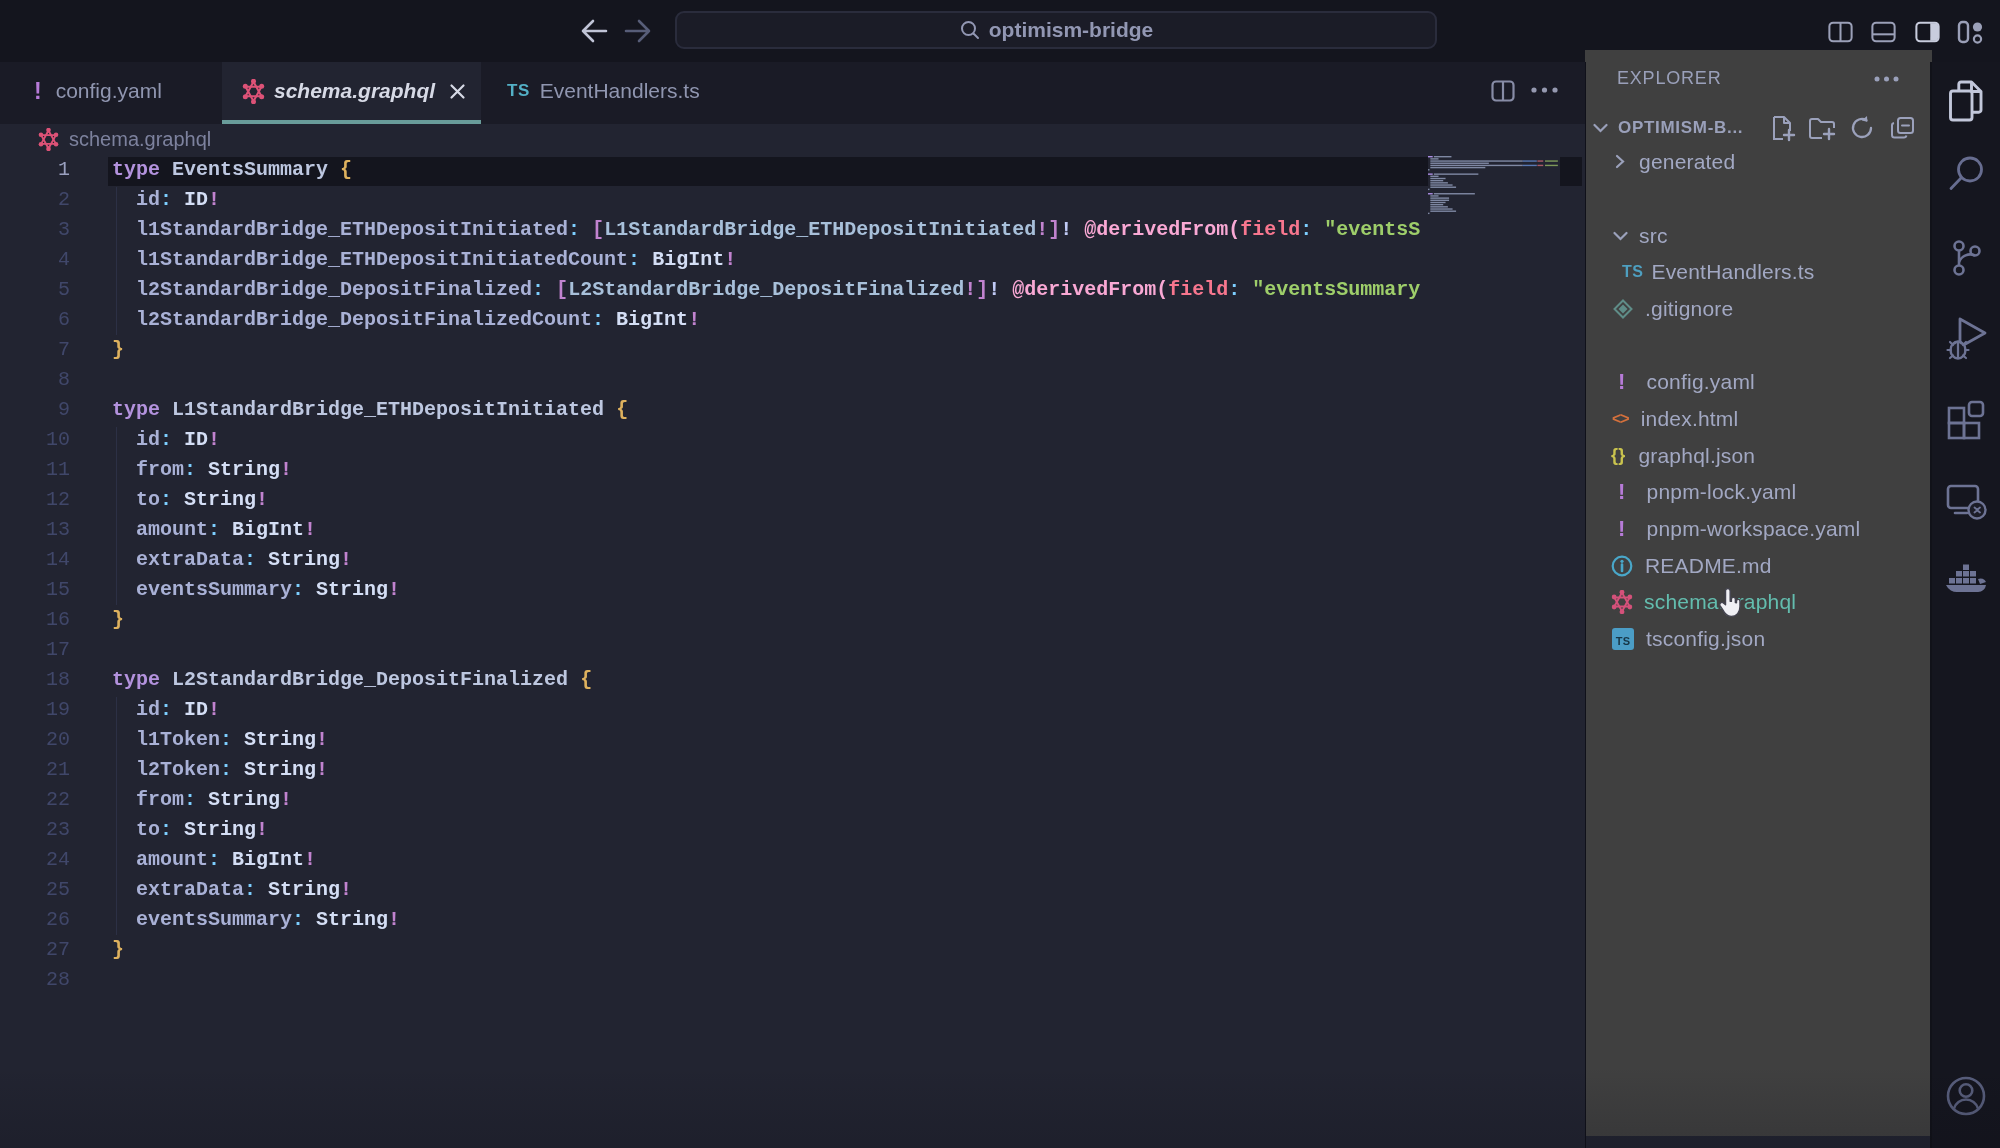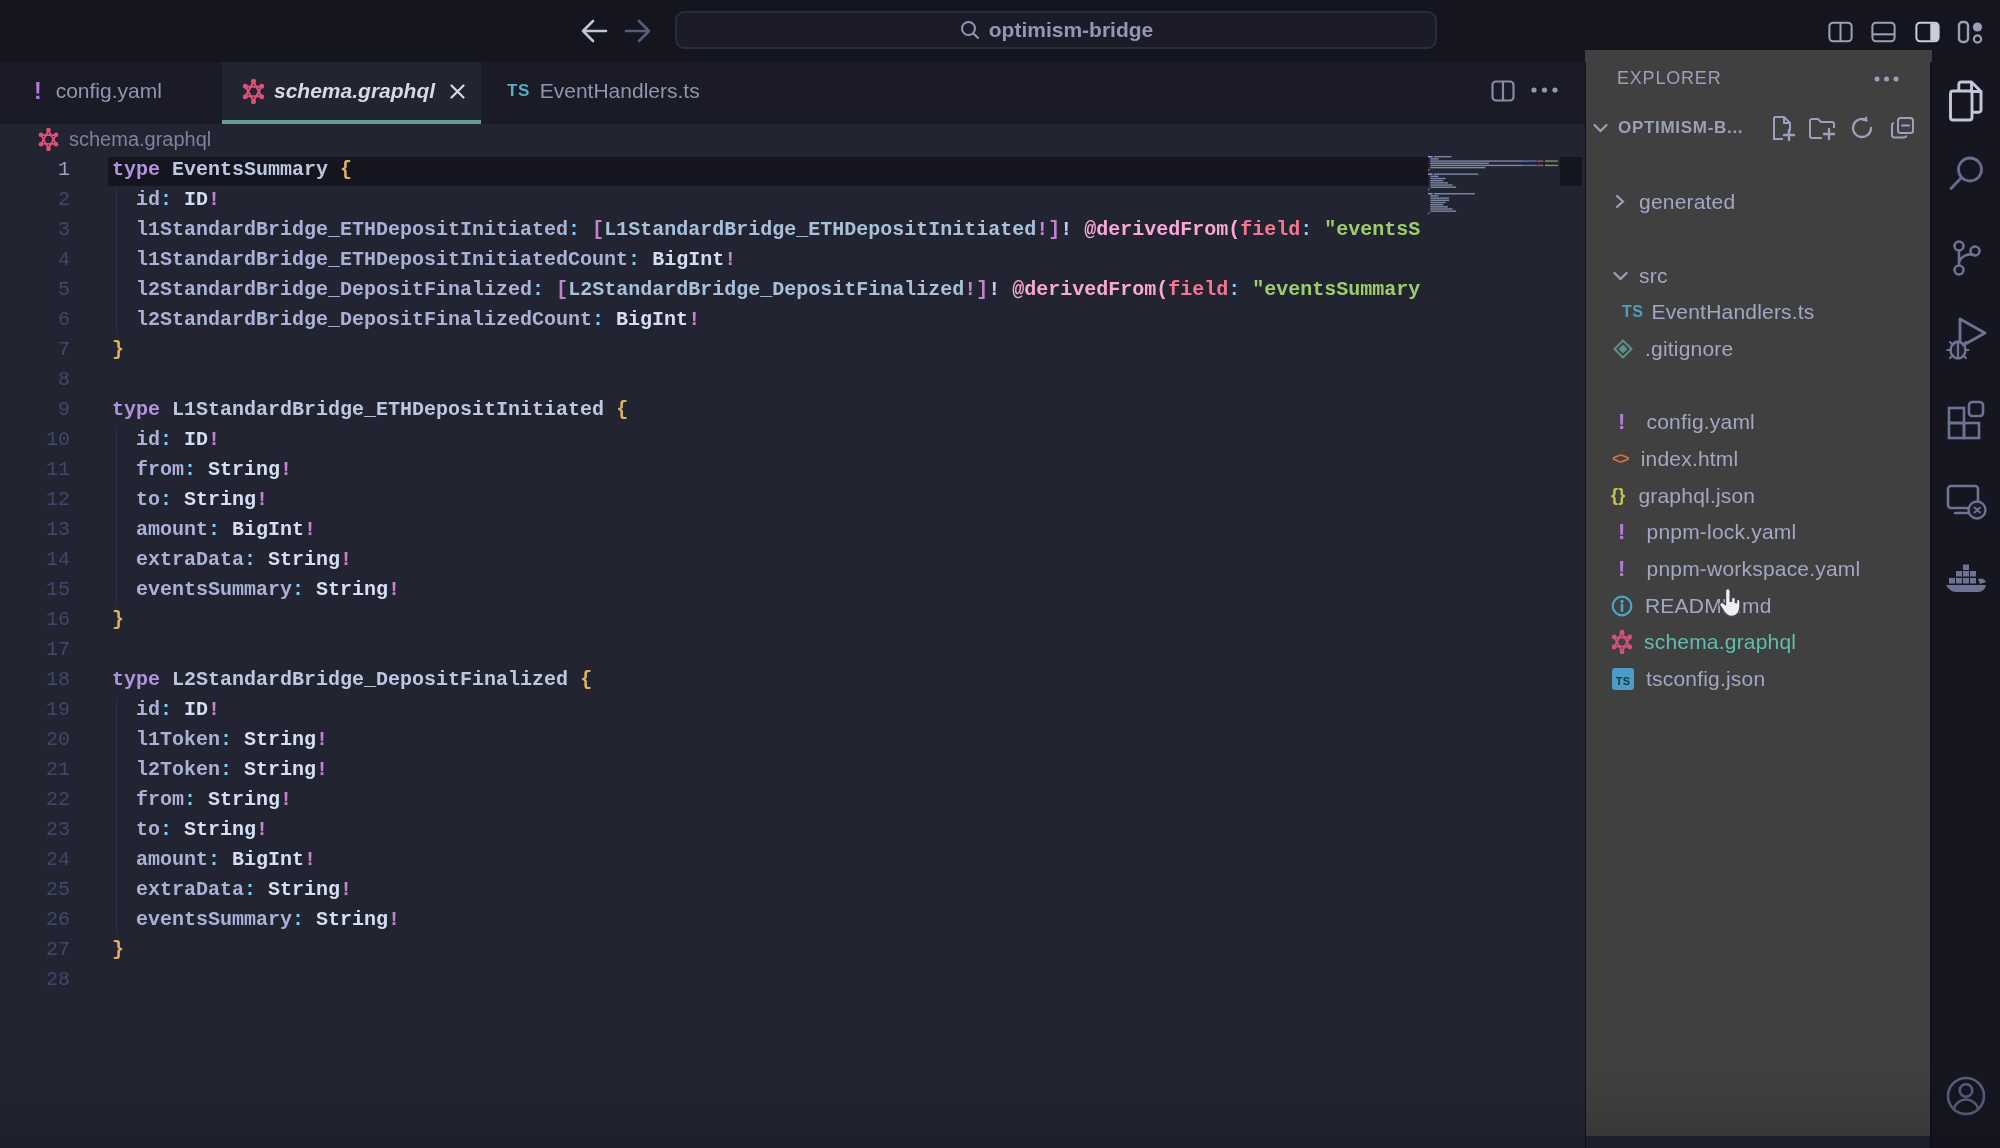--- a/index.html
+++ b/index.html
@@ -28,21 +28,21 @@
   .c { color:#7dcfff; }
   .b { color:#c183cf; }
   .i { color:#a8c0da; }
   .a { color:#f9a8d4; }
   .f { color:#f7768e; }
   .g { color:#9ece6a; }
   .w { color:#c0caf5; }
   .guide { position:absolute; left:116px; width:1px; background:#2c3045; }
   
   #sidebar { left:1585px; top:50px; width:347px; height:1086px; background:#404040; color:#a2a8c3; }
-  .row { position:absolute; left:0; width:347px; height:37px; display:flex; align-items:center; font-size:21px; letter-spacing:.2px;margin-top:40px; }
+  .row { position:absolute; left:0; width:347px; height:37px; display:flex; align-items:center; font-size:21px; letter-spacing:.2px; }
   
   #activity { left:1932px; top:62px; width:68px; height:1086px; background:#15161f; }
   .aicon { position:absolute; left:50%; transform:translateX(-50%); }
 </style>
 </head>
 <body>
 <div class="abs" id="titlebar">
   <svg class="abs" style="left:578px;top:18px" width="32" height="26" viewBox="0 0 32 26">
     <path d="M15 3 L5 13 L15 23 M5 13 L28 13" stroke="#c0c4d6" stroke-width="2.6" fill="none" stroke-linecap="round" stroke-linejoin="round"></path>
   </svg>

